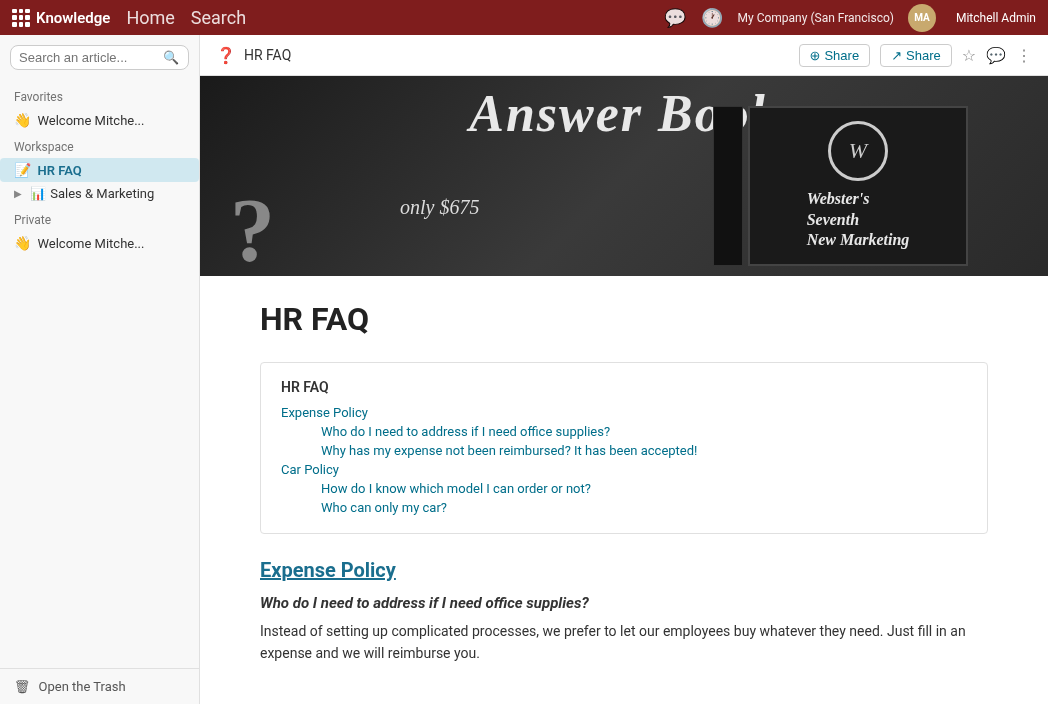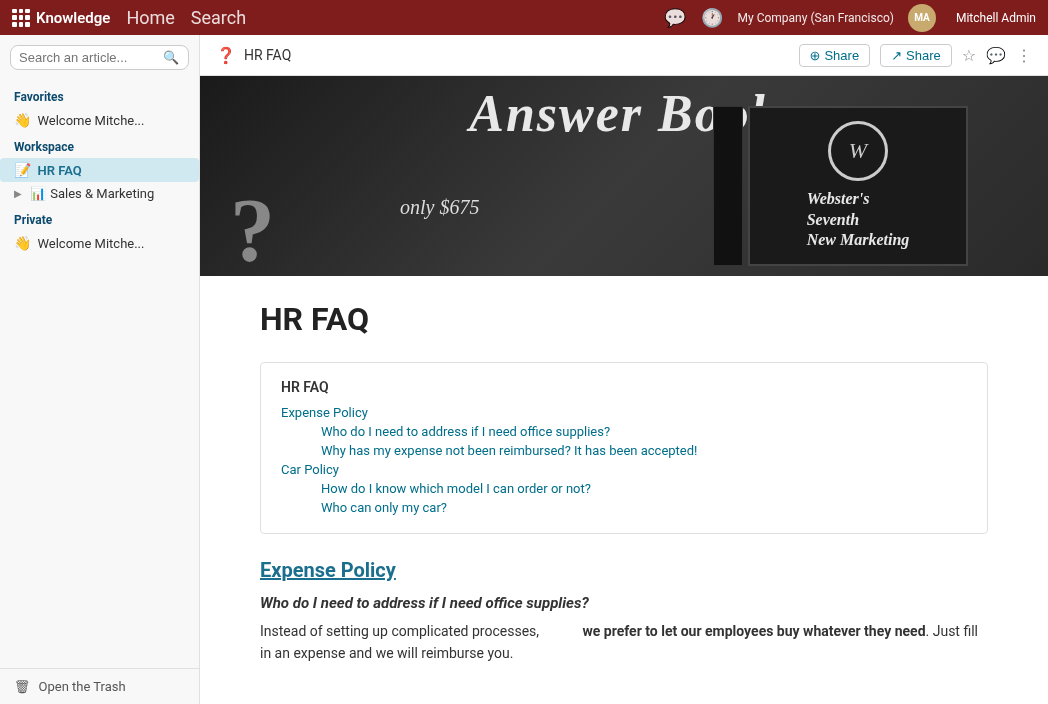--- a/index.html
+++ b/index.html
@@ -123,22 +123,22 @@
       font-size: 13px;
       cursor: pointer;
     }
     .sidebar-content {
       flex: 1;
       overflow-y: auto;
       padding: 4px 0;
     }
     .sidebar-section-title {
       font-size: 12px;
-      font-weight: 700;
-      color: #0c4a6e;
+      font-weight: 400;
+      color: #737373;
       padding: 8px 14px 4px;
       text-transform: none;
     }
     .sidebar-item {
       display: flex;
       align-items: center;
       gap: 6px;
       padding: 4px 14px;
       cursor: pointer;
       font-size: 13px;
@@ -388,22 +388,21 @@
       color: #333;
       margin-bottom: 8px;
       font-style: italic;
     }
     .article-text {
       font-size: 14px;
       color: #333;
       line-height: 1.6;
     }
     .article-text strong {
-      font-weight: 700;
-      margin-left: 40px;
+      font-weight: 400;
     }
   </style>
 </head>
 <body>
 
 <nav class="top-nav">
   <div class="nav-logo">
     <div class="grid-icon">
       <span></span>
         <span></span>

